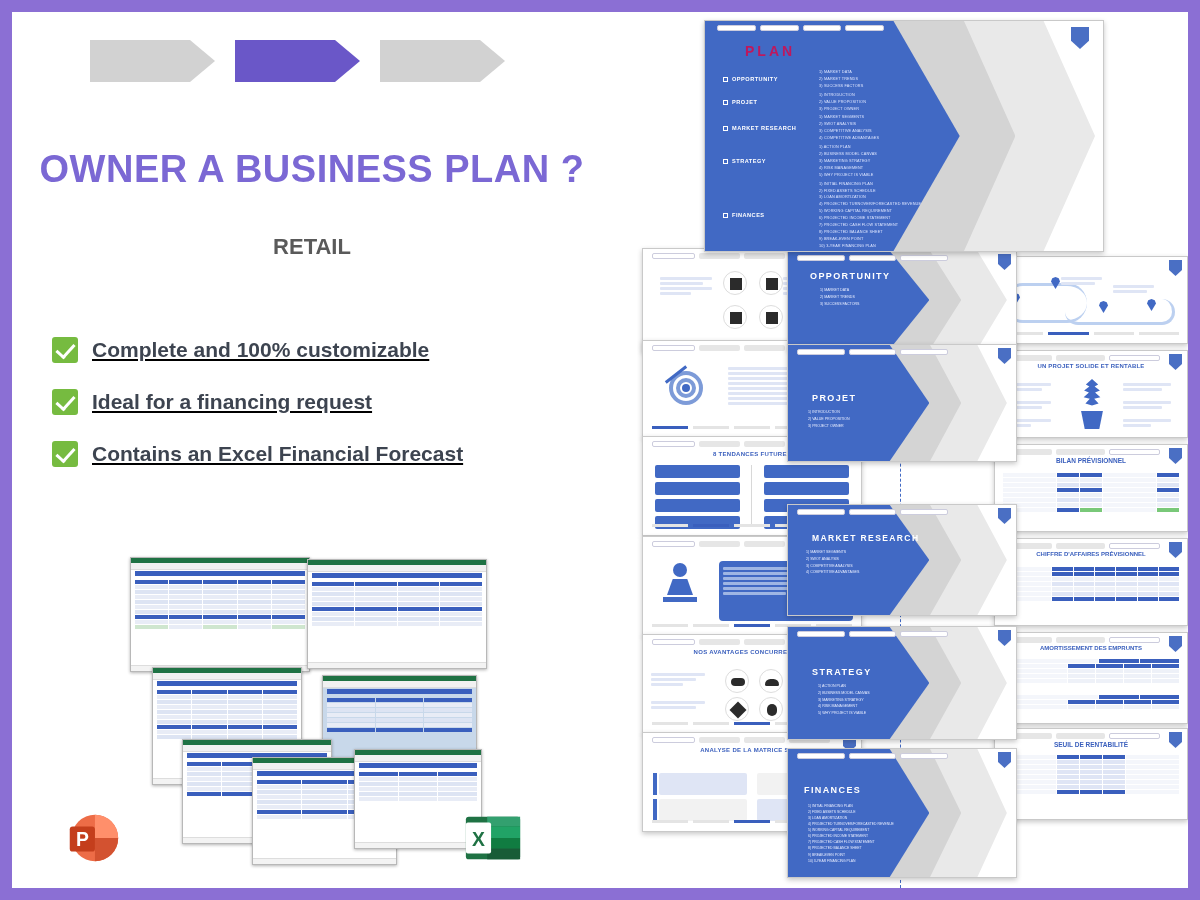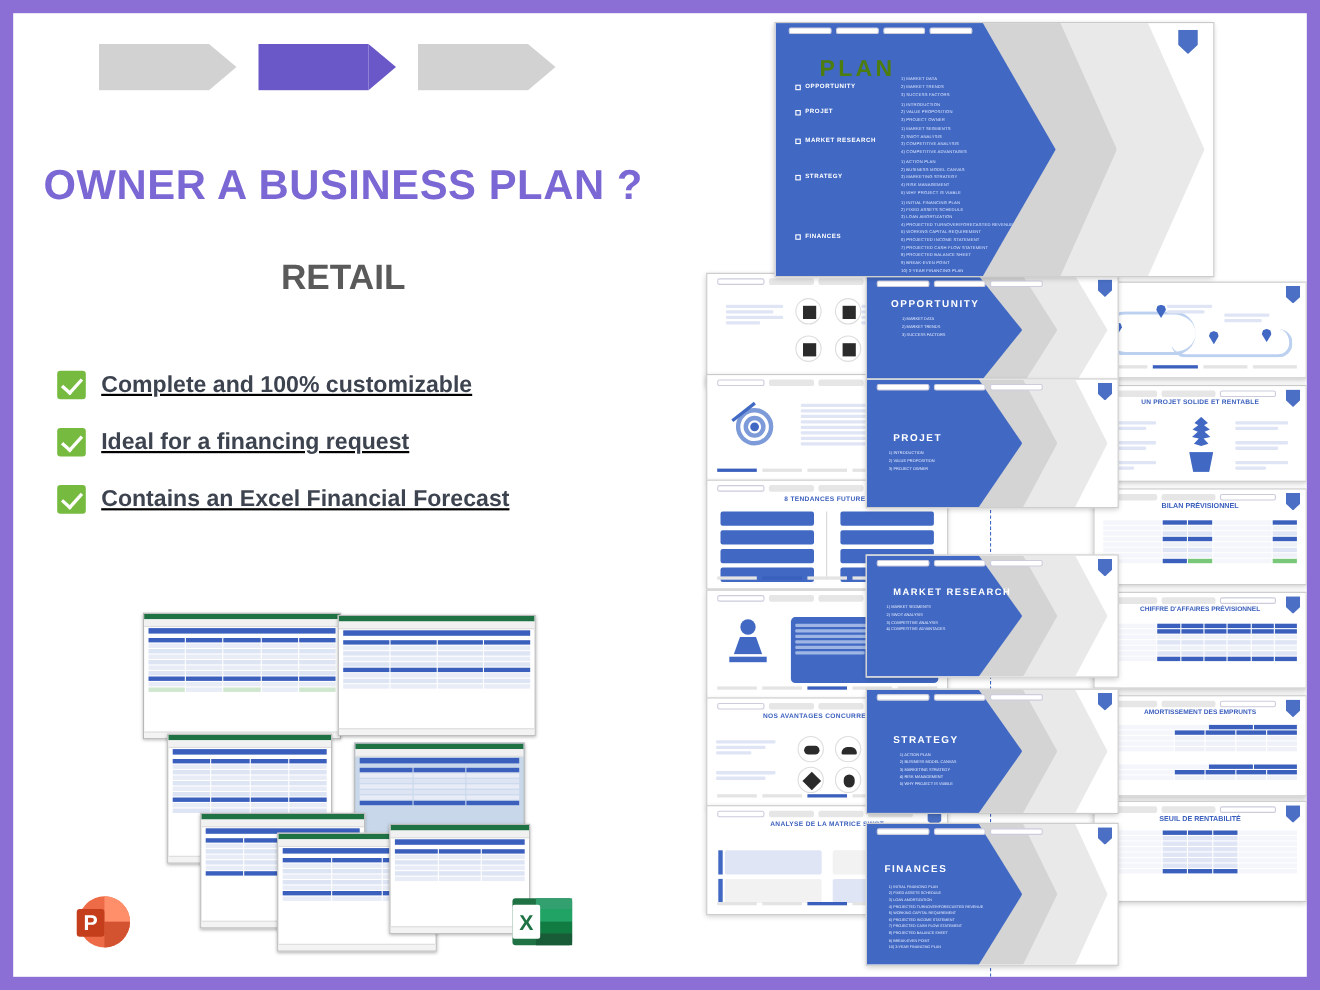--- a/index.html
+++ b/index.html
@@ -39,21 +39,21 @@
 
   .headline {
     position:absolute; left:0; top:136px; width:600px;
     text-align:center;
     font-size:38px; font-weight:bold; letter-spacing:.5px;
     color:#7b68d4;
   }
   .subhead {
     position:absolute; left:0; top:222px; width:600px;
     text-align:center;
-    font-size:32px; font-weight:bold; color:#5a5a5a;
+    font-size:22px; font-weight:bold; color:#5a5a5a;
   }
 
   .bullets { position:absolute; left:40px; top:312px; width:560px; }
   .bullet { display:flex; align-items:center; height:52px; margin-bottom:0px;text-decoration:underline; }
   .check {
     width:26px; height:26px; flex:0 0 26px; margin-right:14px;
     background:#76bb40; border-radius:3px;
     position:relative;
   }
   .check::after {
@@ -114,21 +114,21 @@
      clip-path:polygon(0 0, 62% 0, 100% 50%, 62% 100%, 0 100%, 38% 50%); }
   .hero .htitle { position:absolute; color:#fff; font-weight:bold; letter-spacing:1.4px; }
   .hero .hlist { position:absolute; color:#e8edff; }
   .hero .hlist div { white-space:nowrap; }
 
   
   #plan-slide { left:72px; top:8px; width:400px; height:232px; }
   #plan-slide .bluechev { clip-path:polygon(0 0, 74% 0, 100% 50%, 74% 100%, 0 100%); width:64%; }
   #plan-slide .graychev1 { left:44%; width:34%; }
   #plan-slide .graychev2 { left:64%; width:34%; }
-  #plan-slide .plan-title { position:absolute; left:40px; top:22px; color:#4d7c0f; font-size:21px; font-weight:bold; letter-spacing:3px;margin-top:8px; }
+  #plan-slide .plan-title { position:absolute; left:40px; top:22px; color:#be185d; font-size:14px; font-weight:bold; letter-spacing:3px; }
   .plan-rows { position:absolute; left:18px; top:48px; width:260px; }
   .plan-row { position:relative; display:flex; margin-bottom:2px; }
   .plan-sec { width:96px; flex:0 0 96px; color:#fff; font-size:5.6px; font-weight:bold; letter-spacing:.5px; display:flex; align-items:center; }
   .plan-sec .sq { width:5px; height:5px; border:1px solid #fff; margin-right:4px; flex:0 0 5px; }
   .plan-items { color:#dde5ff; font-size:3.8px; line-height:1.82; letter-spacing:.15px; }
   .plan-items div { white-space:nowrap; }
 
   
   .mini { background:#fff; }
   .mini .mtitle { position:absolute; left:0; right:0; text-align:center; color:#3a5fbd; font-weight:bold; }

